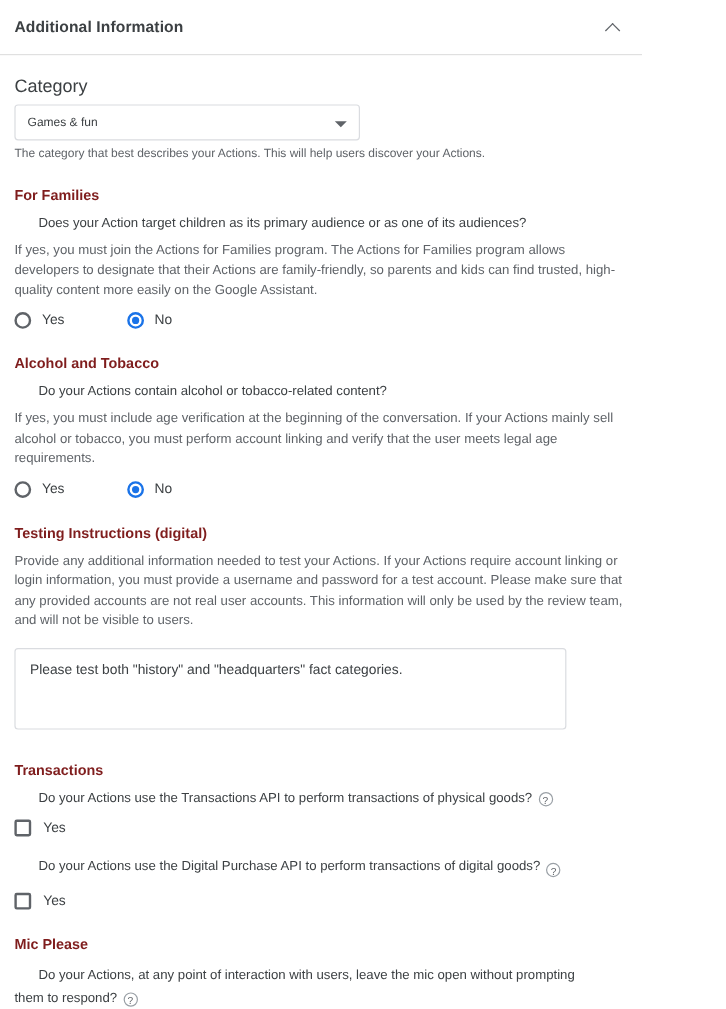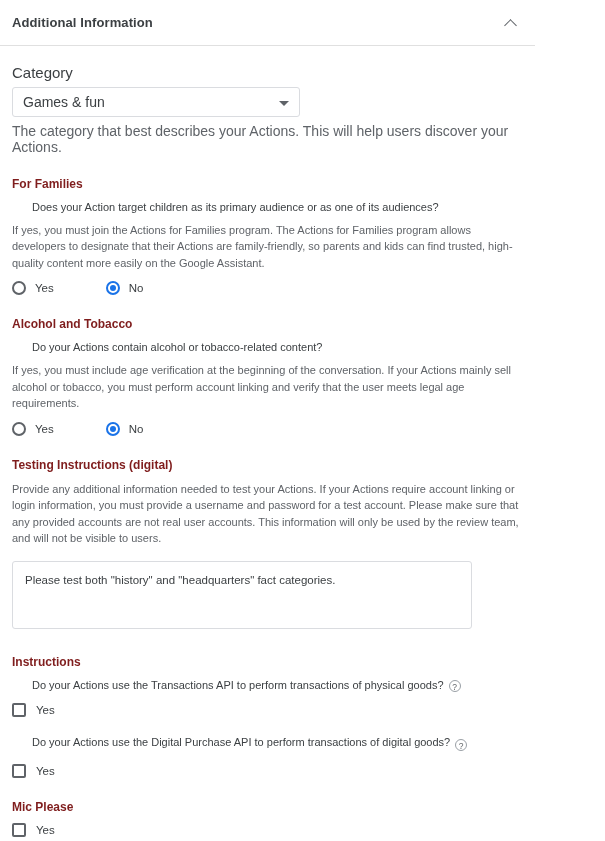--- a/index.html
+++ b/index.html
@@ -79,41 +79,41 @@
     line-height: 1.45;
     padding-left: 20px;
   }
   .help {
     font-size: 11px;
     color: #5f6368;
     line-height: 1.5;
     margin-bottom: 2px;
   }
   .hint {
-    font-size: 14px;
+    font-size: 10px;
     color: #5f6368;
     margin-top: 6px;
   }
 
   
   .select {
     position: relative;
     width: 288px;
     height: 30px;
     border: 1px solid #dadce0;
     border-radius: 3px;
     background: #fff;
     display: flex;
     align-items: center;
     padding: 0 10px;
     box-sizing: border-box;
     cursor: pointer;
   }
   .select .value {
-    font-size: 14px;
+    font-size: 10px;
     color: #3c4043;
   }
   .select .arrow {
     position: absolute;
     right: 10px;
     top: 13px;
     width: 0;
     height: 0;
     border-left: 5px solid transparent;
     border-right: 5px solid transparent;
@@ -272,21 +272,21 @@
         <span class="radio-label">No</span>
       </div>
     </div>
 
     
     <div class="group-title">Testing Instructions (digital)</div>
     <div class="help narrow">Provide any additional information needed to test your Actions. If your Actions require account linking or login information, you must provide a username and password for a test account. Please make sure that any provided accounts are not real user accounts. This information will only be used by the review team, and will not be visible to users.</div>
     <textarea class="textarea" placeholder="" style="">Please test both "history" and "headquarters" fact categories.</textarea>
 
     
-    <div class="group-title">Instructions</div>
+    <div class="group-title">Transactions</div>
 
     <div class="row-inline">
       <span class="q" style="margin-bottom:0">Do your Actions use the Transactions API to perform transactions of physical goods?</span>
       <span class="qmark">?</span>
     </div>
     <div class="check-row">
       <span class="checkbox"></span>
       <span class="check-label">Yes</span>
     </div>
 
@@ -294,19 +294,22 @@
       <span class="q" style="margin-bottom:4px">Do your Actions use the Digital Purchase API to perform transactions of digital goods?</span>
       <span class="qmark">?</span>
     </div>
     <div class="check-row">
       <span class="checkbox"></span>
       <span class="check-label">Yes</span>
     </div>
 
     
     <div class="group-title">Mic Please</div>
+    <div style="position:relative; max-width:470px;">
+      <span class="q" style="display:inline">Do your Actions, at any point of interaction with users, leave the mic open without prompting them to respond?</span><span class="qmark">?</span>
+    </div>
     <div class="check-row">
       <span class="checkbox"></span>
       <span class="check-label">Yes</span>
     </div>
 
   </div>
 </div>
 
 </body></html>

